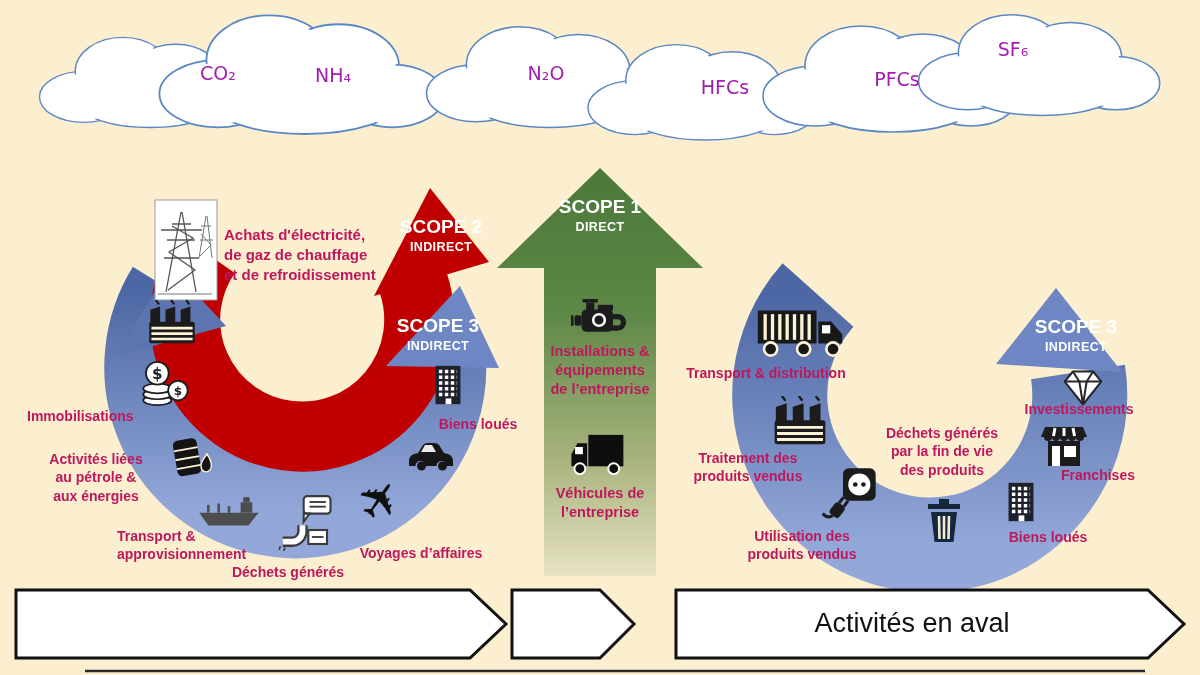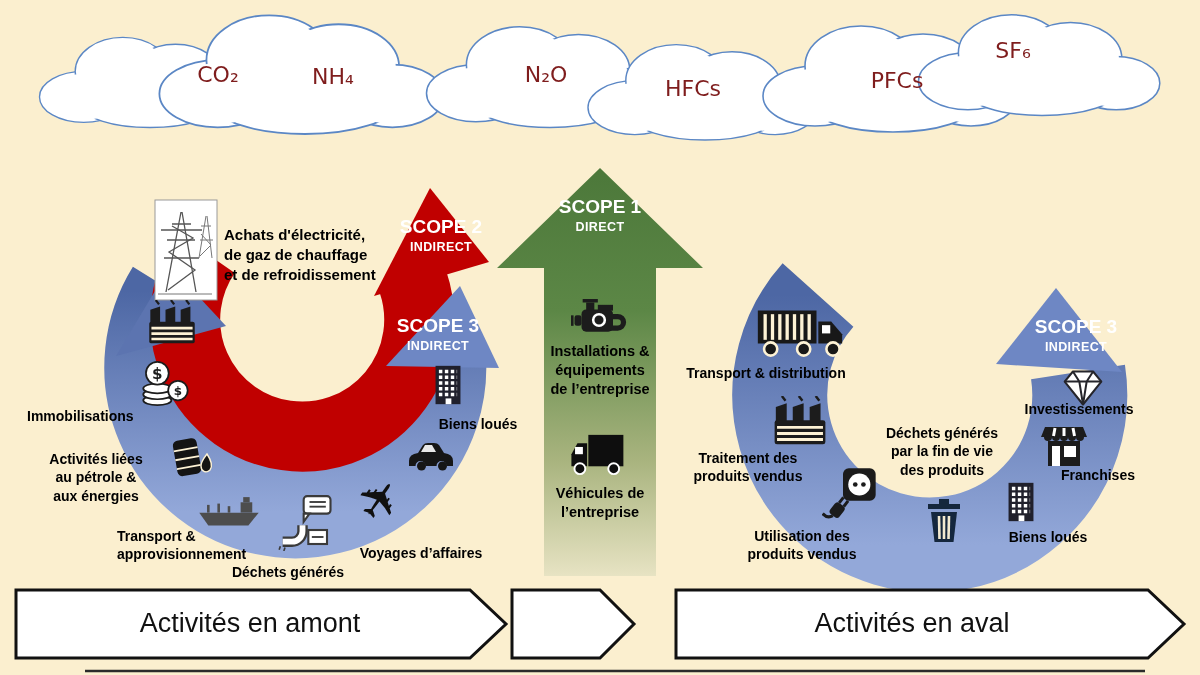--- a/index.html
+++ b/index.html
@@ -1,26 +1,26 @@
 <!DOCTYPE html>
 <html><head>
 <meta charset="utf-8">
 <style>
   html,body{margin:0;padding:0;}
   #stage{position:relative;width:1200px;height:675px;background:#FBEFCF;overflow:hidden;
          font-family:"Liberation Sans",sans-serif;}
   #scene{position:absolute;left:0;top:0;}
-  .lbl{position:absolute;font-weight:bold;font-size:14px;line-height:1.32;color:#000000;
+  .lbl{position:absolute;font-weight:bold;font-size:14px;line-height:1.32;color:#be185d;
        white-space:pre-line;}
   .ctr{text-align:center;transform:translateX(-50%);}
   .scope{position:absolute;color:#fff;font-weight:bold;text-align:left;
          transform:translateX(-50%);white-space:nowrap;}
   .scope-title{font-size:19px;}
   .scope-level{font-size:12.5px;letter-spacing:.4px;}
-  .gas{position:absolute;font-family:"DejaVu Sans",sans-serif;font-size:22px;color:#7f1d1d;
+  .gas{position:absolute;font-family:"DejaVu Sans",sans-serif;font-size:19px;color:#a21caf;
        transform:translateX(-50%);white-space:nowrap;}
   .banner-text{position:absolute;font-size:27px;color:#111;transform:translateX(-50%);
                text-align:center;white-space:pre-line;}
   .banner-text.small{font-size:21px;line-height:1.15;}
 </style>
 </head>
 <body>
 
 <div id="stage">
 
@@ -376,21 +376,21 @@
     <polygon points="16,590 470,590 506,624 470,658 16,658"></polygon>
     <polygon points="512,590 600,590 634,624 600,658 512,658"></polygon>
     <polygon points="676,590 1148,590 1184,624 1148,658 676,658"></polygon>
   </g>
   <line x1="85" y1="671" x2="1145" y2="671" stroke="#2b2b2b" stroke-width="2.5"></line>
 </svg>
 
 <div class="gas" style="left:218px;top:62px">CO₂</div>
 <div class="gas" style="left:333px;top:64px">NH₄</div>
 <div class="gas" style="left:546px;top:62px">N₂O</div>
-<div class="gas" style="left:693px;top:76px">HFCs</div>
+<div class="gas" style="left:725px;top:76px">HFCs</div>
 <div class="gas" style="left:897px;top:68px">PFCs</div>
 <div class="gas" style="left:1013px;top:38px">SF₆</div>
 
 <div class="scope scope-title" style="left:441px;top:216px">SCOPE 2</div>
 <div class="scope scope-level" style="left:441px;top:240px">INDIRECT</div>
 <div class="scope scope-title" style="left:438px;top:315px">SCOPE 3</div>
 <div class="scope scope-level" style="left:438px;top:339px">INDIRECT</div>
 <div class="scope scope-title" style="left:600px;top:196px">SCOPE 1</div>
 <div class="scope scope-level" style="left:600px;top:220px">DIRECT</div>
 <div class="scope scope-title" style="left:1076px;top:316px">SCOPE 3</div>
@@ -420,16 +420,15 @@
 produits vendus</div>
 <div class="lbl ctr" style="left:802px;top:527px">Utilisation des
 produits vendus</div>
 <div class="lbl ctr" style="left:942px;top:424px">Déchets générés
 par la fin de vie
 des produits</div>
 <div class="lbl ctr" style="left:1079px;top:400px">Investissements</div>
 <div class="lbl ctr" style="left:1098px;top:466px">Franchises</div>
 <div class="lbl ctr" style="left:1048px;top:528px">Biens loués</div>
 
-<div class="banner-text" style="left:250px;top:608px">Activités en amont</div>
 <div class="banner-text" style="left:912px;top:608px">Activités en aval</div>
 
 </div>
 
 </body></html>

